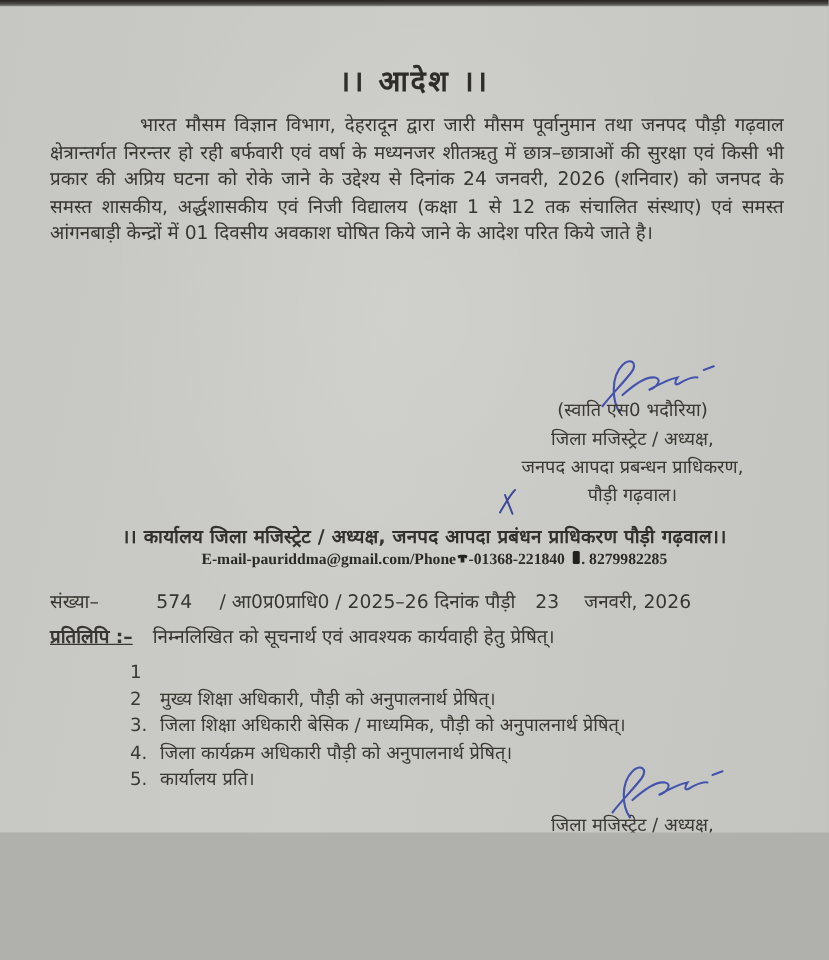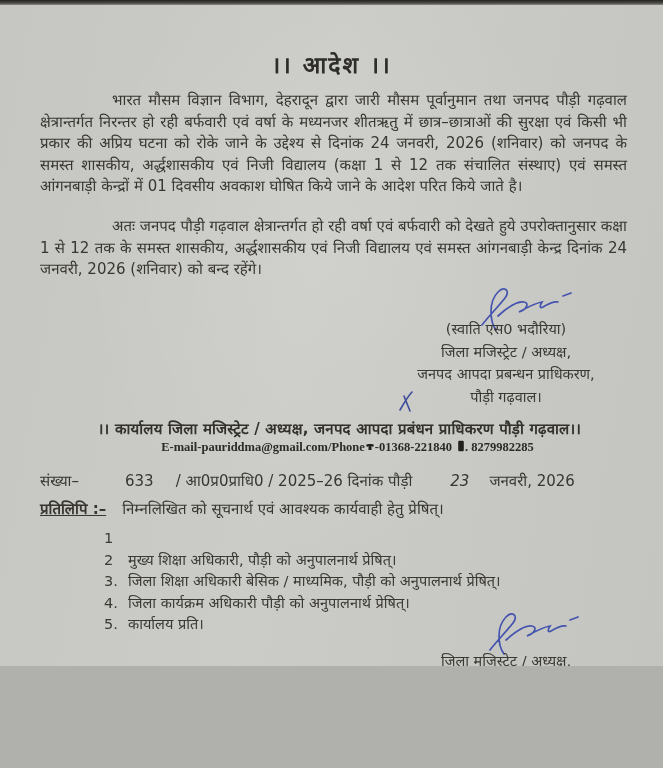--- a/index.html
+++ b/index.html
@@ -62,21 +62,21 @@
   }
   .email-line .icon-gap { display:inline-block; width:2px; }
   .inline-icon { display:inline-block; vertical-align:-1px; }
   .ref-line {
     position:absolute; top:470px; left:40px; width:590px;
     font-size:15px; font-weight:500; color:#383630;
     white-space:nowrap;
   }
   .ref-number  { margin-left:46px; }
   .ref-rest    { margin-left:22px; }
-  .ref-day     { margin-left:38px;font-style:italic; }
+  .ref-day     { margin-left:16px; }
   .ref-date    { margin-left:20px; }
   .copy-line {
     position:absolute; top:498px; left:40px; width:590px;
     font-size:15px; font-weight:500; color:#383630;
   }
   .copy-label {
     font-weight:bold;
     text-decoration:underline;
     margin-right:16px;
   }
@@ -92,21 +92,20 @@
 <body>
 
 <div class="page">
 
   <div class="scan-top-edge"></div>
 
   <div class="title">।। आदेश ।।</div>
 
   <div class="para para-1">भारत मौसम विज्ञान विभाग, देहरादून द्वारा जारी मौसम पूर्वानुमान तथा जनपद पौड़ी गढ़वाल क्षेत्रान्तर्गत निरन्तर हो रही बर्फवारी एवं वर्षा के मध्यनजर शीतऋतु में छात्र–छात्राओं की सुरक्षा एवं किसी भी प्रकार की अप्रिय घटना को रोके जाने के उद्देश्य से दिनांक 24 जनवरी, 2026 (शनिवार) को जनपद के समस्त शासकीय, अर्द्धशासकीय एवं निजी विद्यालय (कक्षा 1 से 12 तक संचालित संस्थाए) एवं समस्त आंगनबाड़ी केन्द्रों में 01 दिवसीय अवकाश घोषित किये जाने के आदेश परित किये जाते है।</div>
 
-  <div class="para para-2">अतः जनपद पौड़ी गढ़वाल क्षेत्रान्तर्गत हो रही वर्षा एवं बर्फवारी को देखते हुये उपरोक्तानुसार कक्षा 1 से 12 तक के समस्त शासकीय, अर्द्धशासकीय एवं निजी विद्यालय एवं समस्त आंगनबाड़ी केन्द्र दिनांक 24 जनवरी, 2026 (शनिवार) को बन्द रहेंगे।</div>
 
   <svg class="signature-svg signature-top-svg" width="120" height="48" viewBox="0 0 120 48">
     <path d="M28,46 C22,38 20,18 30,8 C36,2 43,6 37,14 C30,23 20,33 14,41
              M30,32 C40,23 50,17 56,18 C62,19 58,26 51,28 C58,24 68,19 74,18
              C72,21 71,25 75,23 C80,20 86,17 90,18 M95,12 L103,9" stroke="#4453ae" stroke-width="1.7" fill="none" stroke-linecap="round"></path>
   </svg>
 
   <div class="sig-block sig-block-top">
     <div>(स्वाति एस0 भदौरिया)</div>
     <div>जिला मजिस्ट्रेट / अध्यक्ष,</div>
@@ -122,21 +121,21 @@
 
   <div class="email-line">
     <span>E-mail-pauriddma@gmail.com/Phone</span><span class="inline-icon"><svg width="10" height="10" viewBox="0 0 10 10">
           <path d="M1,3 C1,1.5 9,1.5 9,3 L8,5 L6.5,4 L6.5,8 L3.5,8 L3.5,4 L2,5 Z" fill="#22211e"></path>
         </svg></span><span>-01368-221840</span><span class="icon-gap"></span> <span class="inline-icon"><svg width="8" height="12" viewBox="0 0 8 12">
           <rect x="1.2" y="0.8" width="5.6" height="10.4" rx="1.2" fill="#22211e"></rect>
         </svg></span><span>. 8279982285</span>
   </div>
 
   <div class="ref-line">
-    <span>संख्या–</span><span class="ref-number">633</span><span class="ref-rest">/ आ0प्र0प्राधि0 / 2025–26 दिनांक पौड़ी</span><span class="ref-day">23</span><span class="ref-date">जनवरी, 2026</span>
+    <span>संख्या–</span><span class="ref-number">574</span><span class="ref-rest">/ आ0प्र0प्राधि0 / 2025–26 दिनांक पौड़ी</span><span class="ref-day">23</span><span class="ref-date">जनवरी, 2026</span>
   </div>
 
   <div class="copy-line">
     <span class="copy-label">प्रतिलिपि :–</span><span>निम्नलिखित को सूचनार्थ एवं आवश्यक कार्यवाही हेतु प्रेषित्।</span>
   </div>
 
   <div class="copy-list">
     <div class="copy-item">
       <span class="copy-item-num">1</span>
     </div>

